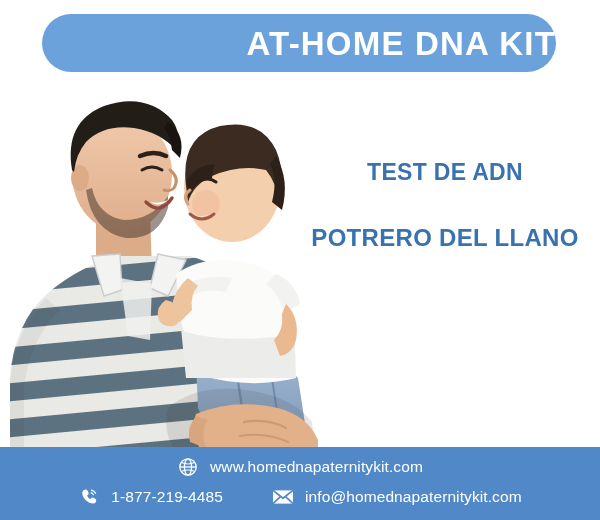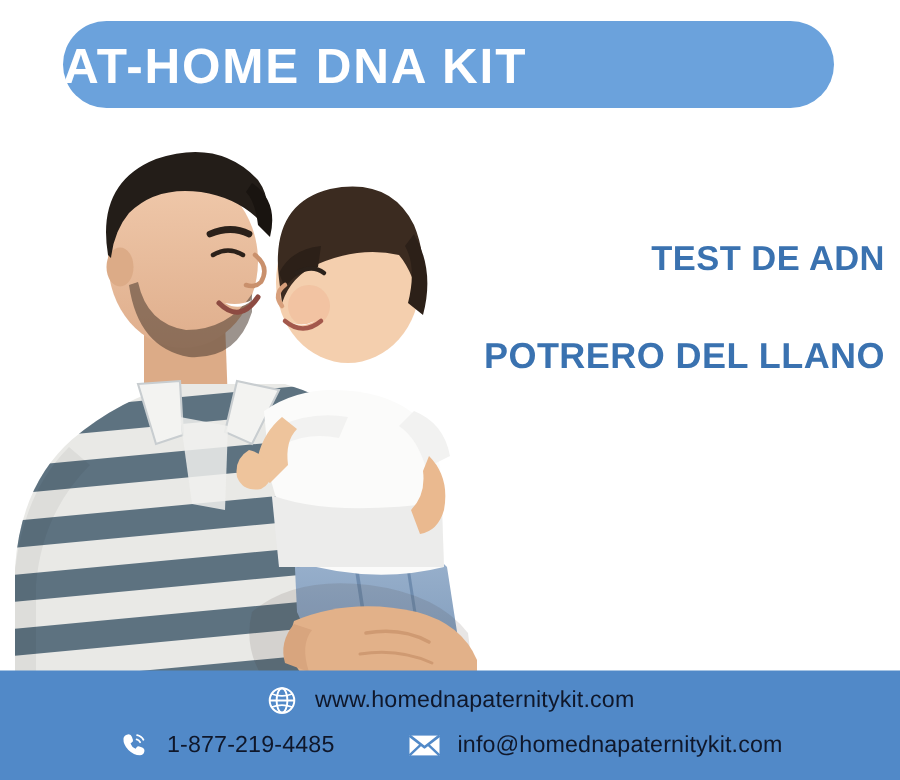--- a/index.html
+++ b/index.html
@@ -22,21 +22,21 @@
   .banner {
     position: absolute;
     left: 42px;
     top: 14px;
     width: 514px;
     height: 58px;
     background: #6ba2dc;
     border-radius: 29px;
     display: flex;
     align-items: center;
-    justify-content: flex-start;
+    justify-content: flex-end;
   }
   .banner-title {
     color: #ffffff;
     font-size: 33px;
     font-weight: bold;
     letter-spacing: 1.2px;
     line-height: 1;
     white-space: nowrap;
     font-family: "Liberation Sans", sans-serif;
   }
@@ -51,21 +51,21 @@
     overflow: hidden;
   }
   .photo svg { display: block; }
 
   
   .headings {
     position: absolute;
     left: 300px;
     top: 160px;
     width: 290px;
-    text-align: right;
+    text-align: center;
   }
   .headline {
     color: #3a72b0;
     font-weight: bold;
     font-size: 23px;
     line-height: 1.1;
     letter-spacing: 0.3px;
     font-family: "Liberation Sans", sans-serif;
     white-space: nowrap;
   }
@@ -99,21 +99,21 @@
     justify-content: center;
     gap: 11px;
   }
   .contact {
     display: flex;
     align-items: center;
     white-space: nowrap;
   }
   .contact + .contact { margin-left: 38px; }
   .contact .label {
-    color: #0f172a;
+    color: #ffffff;
     font-size: 15.5px;
     font-weight: normal;
     letter-spacing: 0.1px;
     font-family: "Liberation Sans", sans-serif;
   }
   .contact .ic {
     display: inline-flex;
     align-items: center;
     justify-content: center;
     margin-right: 11px;

